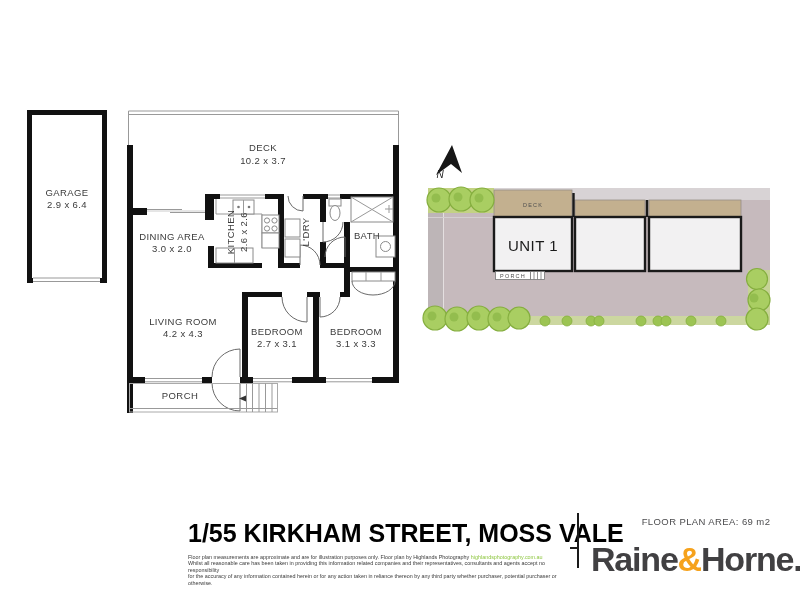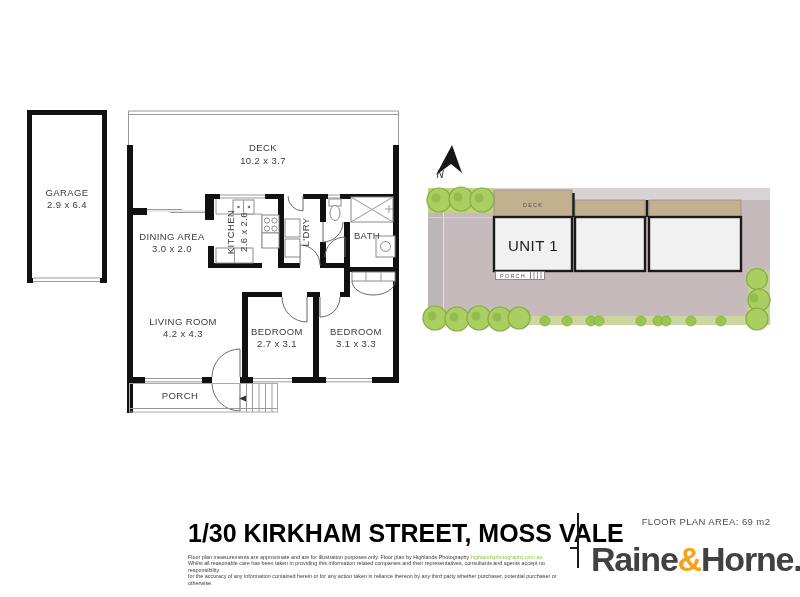--- a/index.html
+++ b/index.html
@@ -262,21 +262,21 @@
         <circle cx="721" cy="321" r="5"></circle>
     </g>
 
     <g>
       <path d="M452,145 L462,173 L451,164 L436,175 Z" fill="#161616"></path>
       <text class="north-n" x="440" y="178">N</text>
     </g>
   </g>
 </svg>
 
-<div id="footer-title">1/30 KIRKHAM STREET, MOSS VALE</div>
+<div id="footer-title">1/55 KIRKHAM STREET, MOSS VALE</div>
 
 <div id="disclaimer">
   <div><span>Floor plan measurements are approximate and are for illustration purposes only. Floor plan by Highlands Photography </span><span class="link">highlandsphotography.com.au</span></div>
   <div>Whilst all reasonable care has been taken in providing this information related companies and their representatives, consultants and agents accept no responsibility</div>
   <div>for the accuracy of any information contained herein or for any action taken in reliance thereon by any third party whether purchaser, potential purchaser or otherwise.</div>
 </div>
 
 <div id="footer-divider"></div>
 <div id="footer-divider-tick"></div>
 

